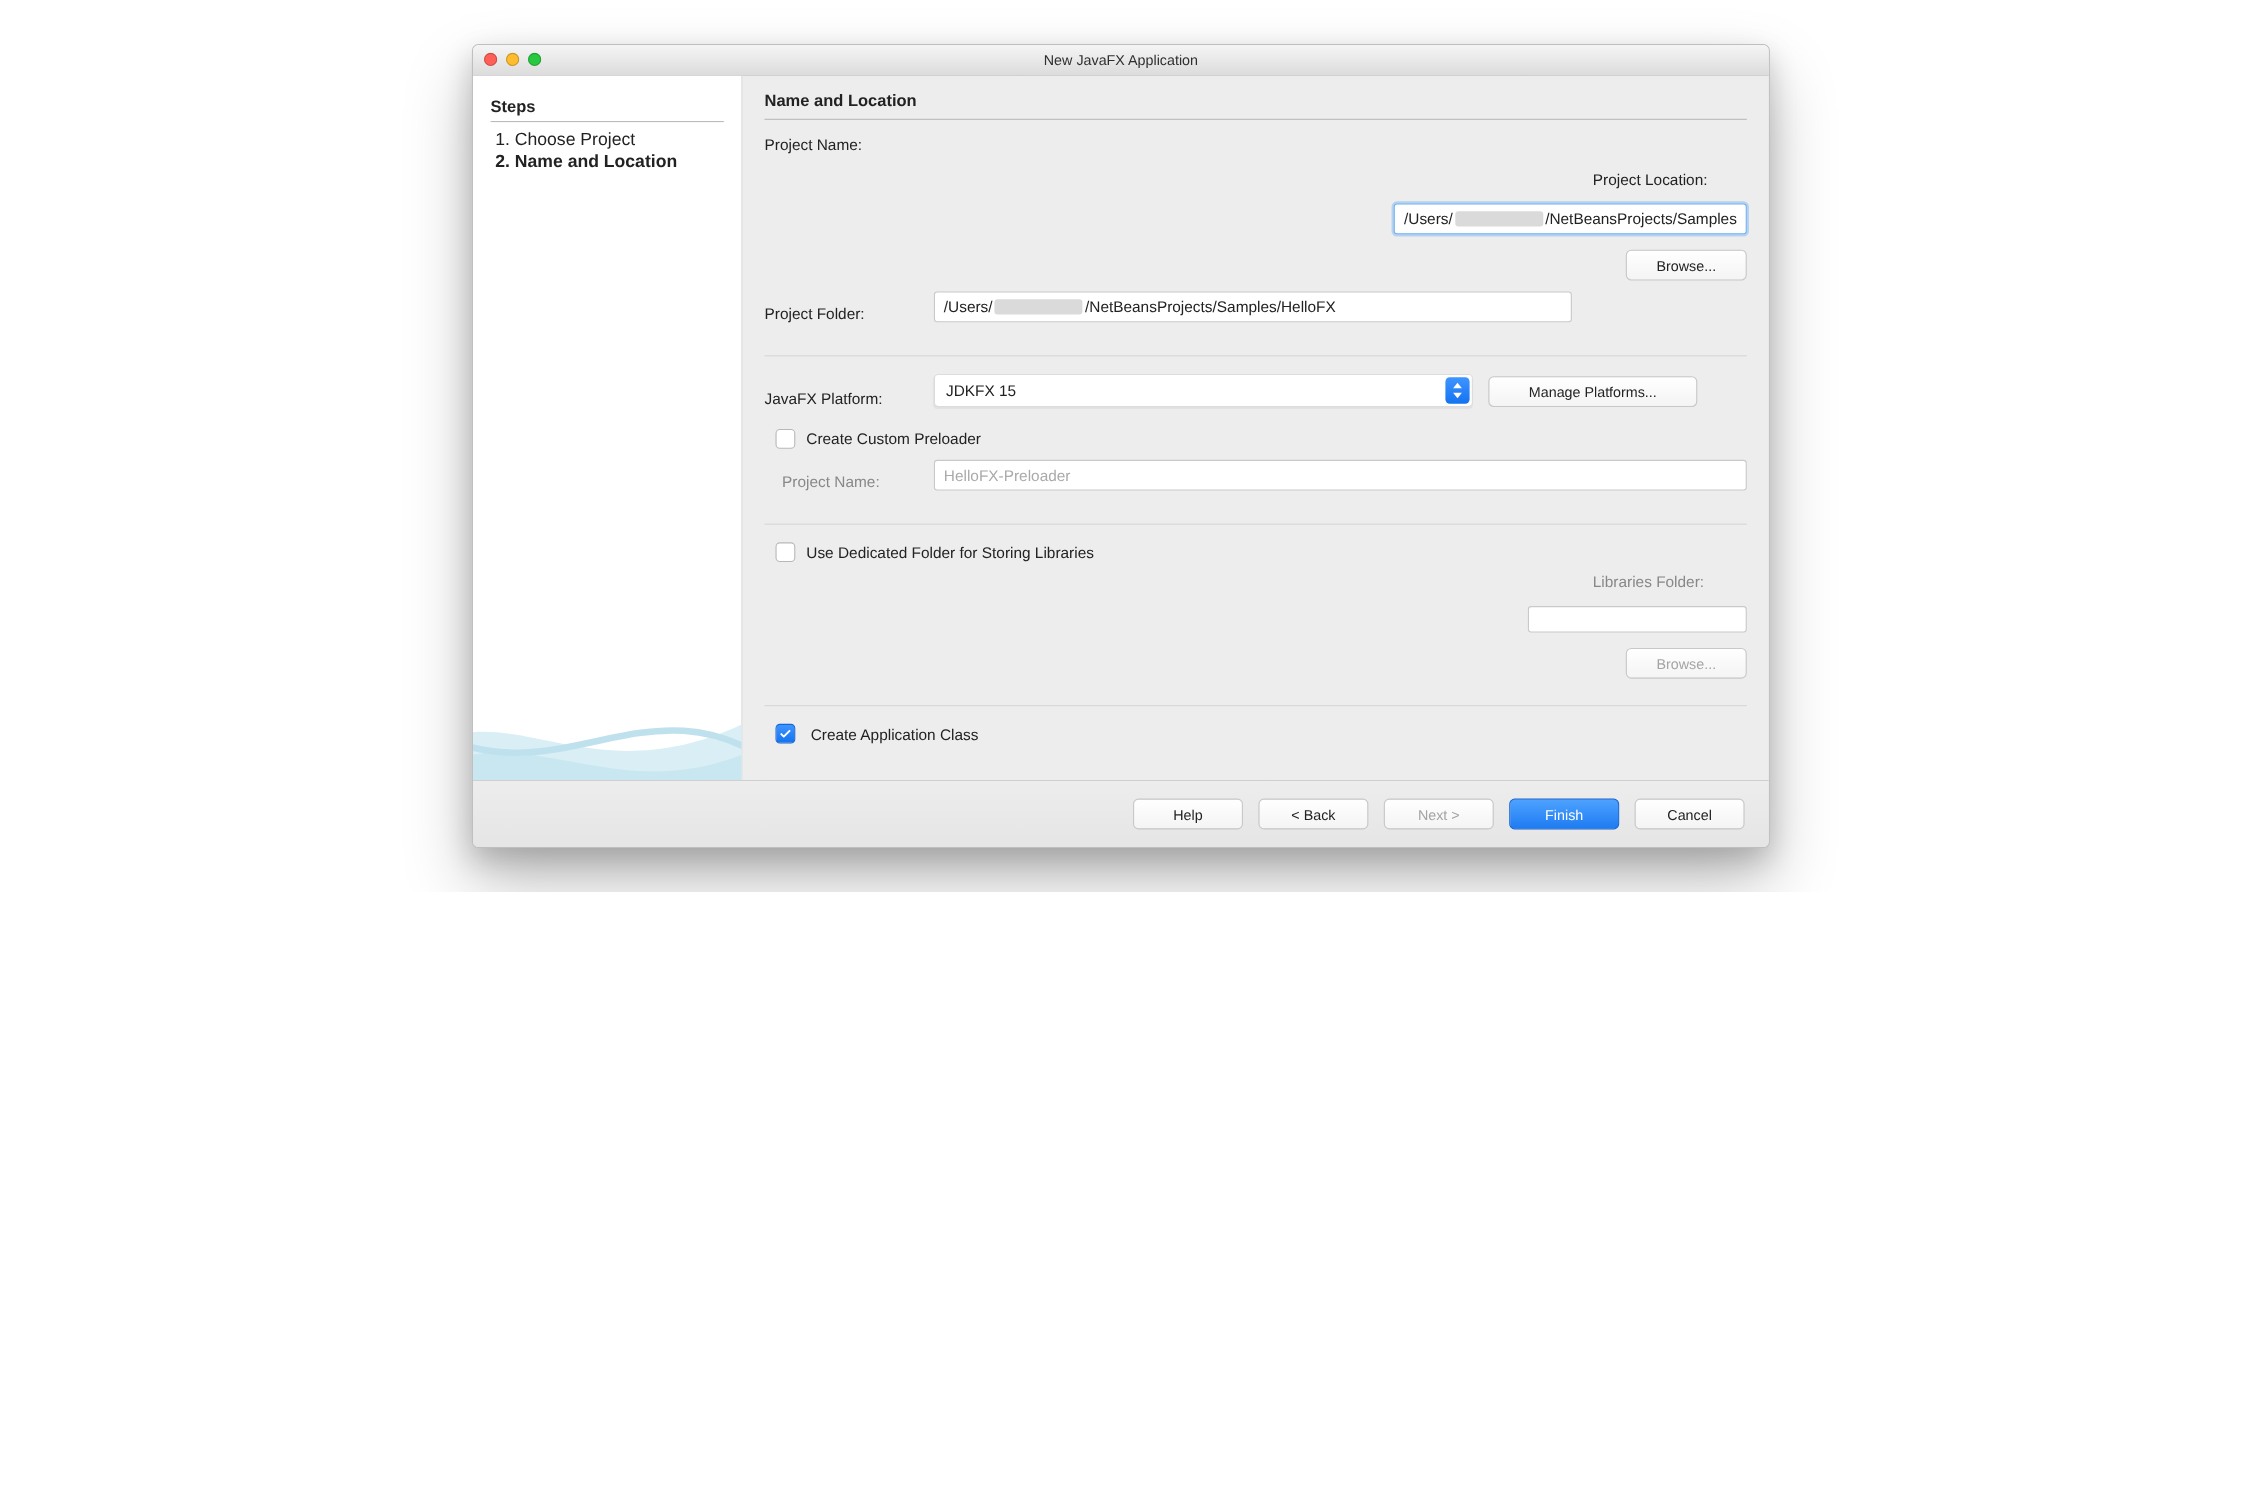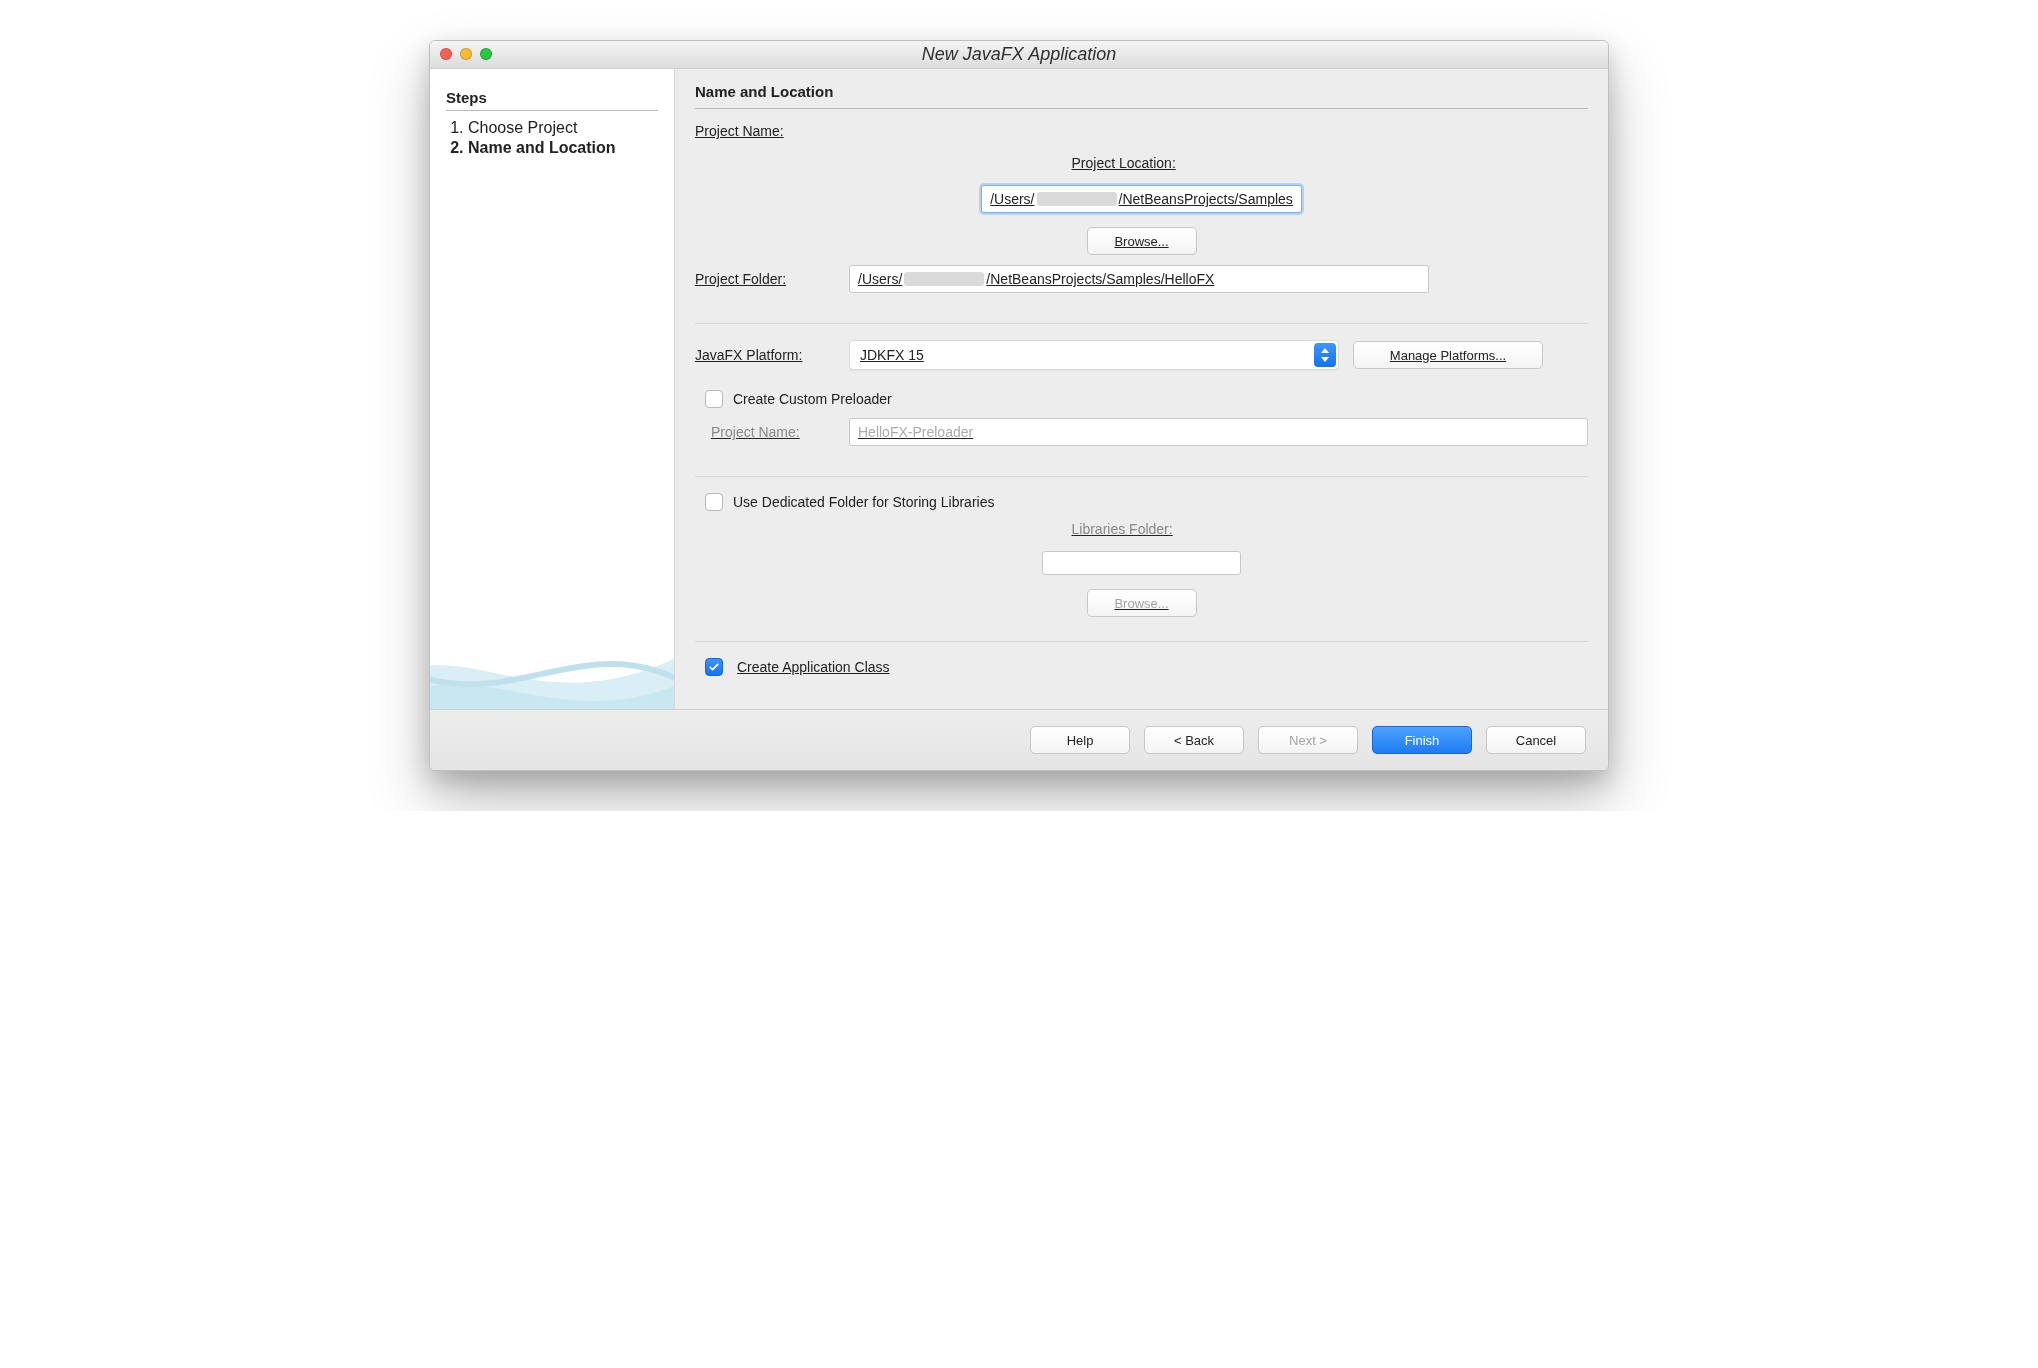--- a/index.html
+++ b/index.html
@@ -26,21 +26,21 @@
     height: 28px;
     background: linear-gradient(#f5f5f5,#dcdcdc);
     border-bottom: 1px solid #cfcfcf;
     display:flex;
     align-items:center;
     position:relative;
   }
   .traffic { position:absolute; left:10px; top:7px; display:flex; gap:8px; }
   .dot { width:12px; height:12px; border-radius:50%; border:0.5px solid rgba(0,0,0,0.2);}
   .dot.red{background:#ff5f57;} .dot.yellow{background:#febc2e;} .dot.green{background:#28c840;}
-  .titlebar-title { margin:0 auto; font-size:18px; color:#2f2f2f;font-style:italic; }
+  .titlebar-title { margin:0 auto; font-size:13px; color:#2f2f2f; }
   .body { display:flex; min-height: 640px; }
   .sidebar {
     width: 245px;
     background: #fff;
     border-right: 1px solid #d6d6d6;
     padding: 20px 16px 0 16px;
     position:relative;
     overflow:hidden;
   }
   .sidebar h3 { margin:0 0 2px 0; font-size:15px; font-weight:700; }
@@ -53,21 +53,21 @@
     pointer-events:none;
   }
   .main {
     flex:1;
     padding: 14px 20px 10px 20px;
     background: #ededed;
     display:flex; flex-direction:column;
   }
   .main h3 { margin:0 0 4px 0; font-size:15px; font-weight:700; }
   .main .rule { border-top:1px solid #bbb; margin:4px 0 14px; }
-  .form-row { display:flex; align-items:center; gap:14px; margin-bottom: 16px; text-decoration: underline; }
+  .form-row { display:flex; align-items:flex-end; gap:14px; margin-bottom: 16px; }
   .form-row.tight { margin-bottom:10px;flex-direction:column; }
   .form-row .lbl { width: 140px; font-size:14px; color:#222; }
   .form-row .lbl.indent { padding-left:16px; }
   .form-row .lbl.disabled { color:#888; }
   input[type=text]{
     height:28px;
     border:1px solid #c9c9c9;
     border-radius:3px;
     padding: 3px 8px;
     font-size:14px;

